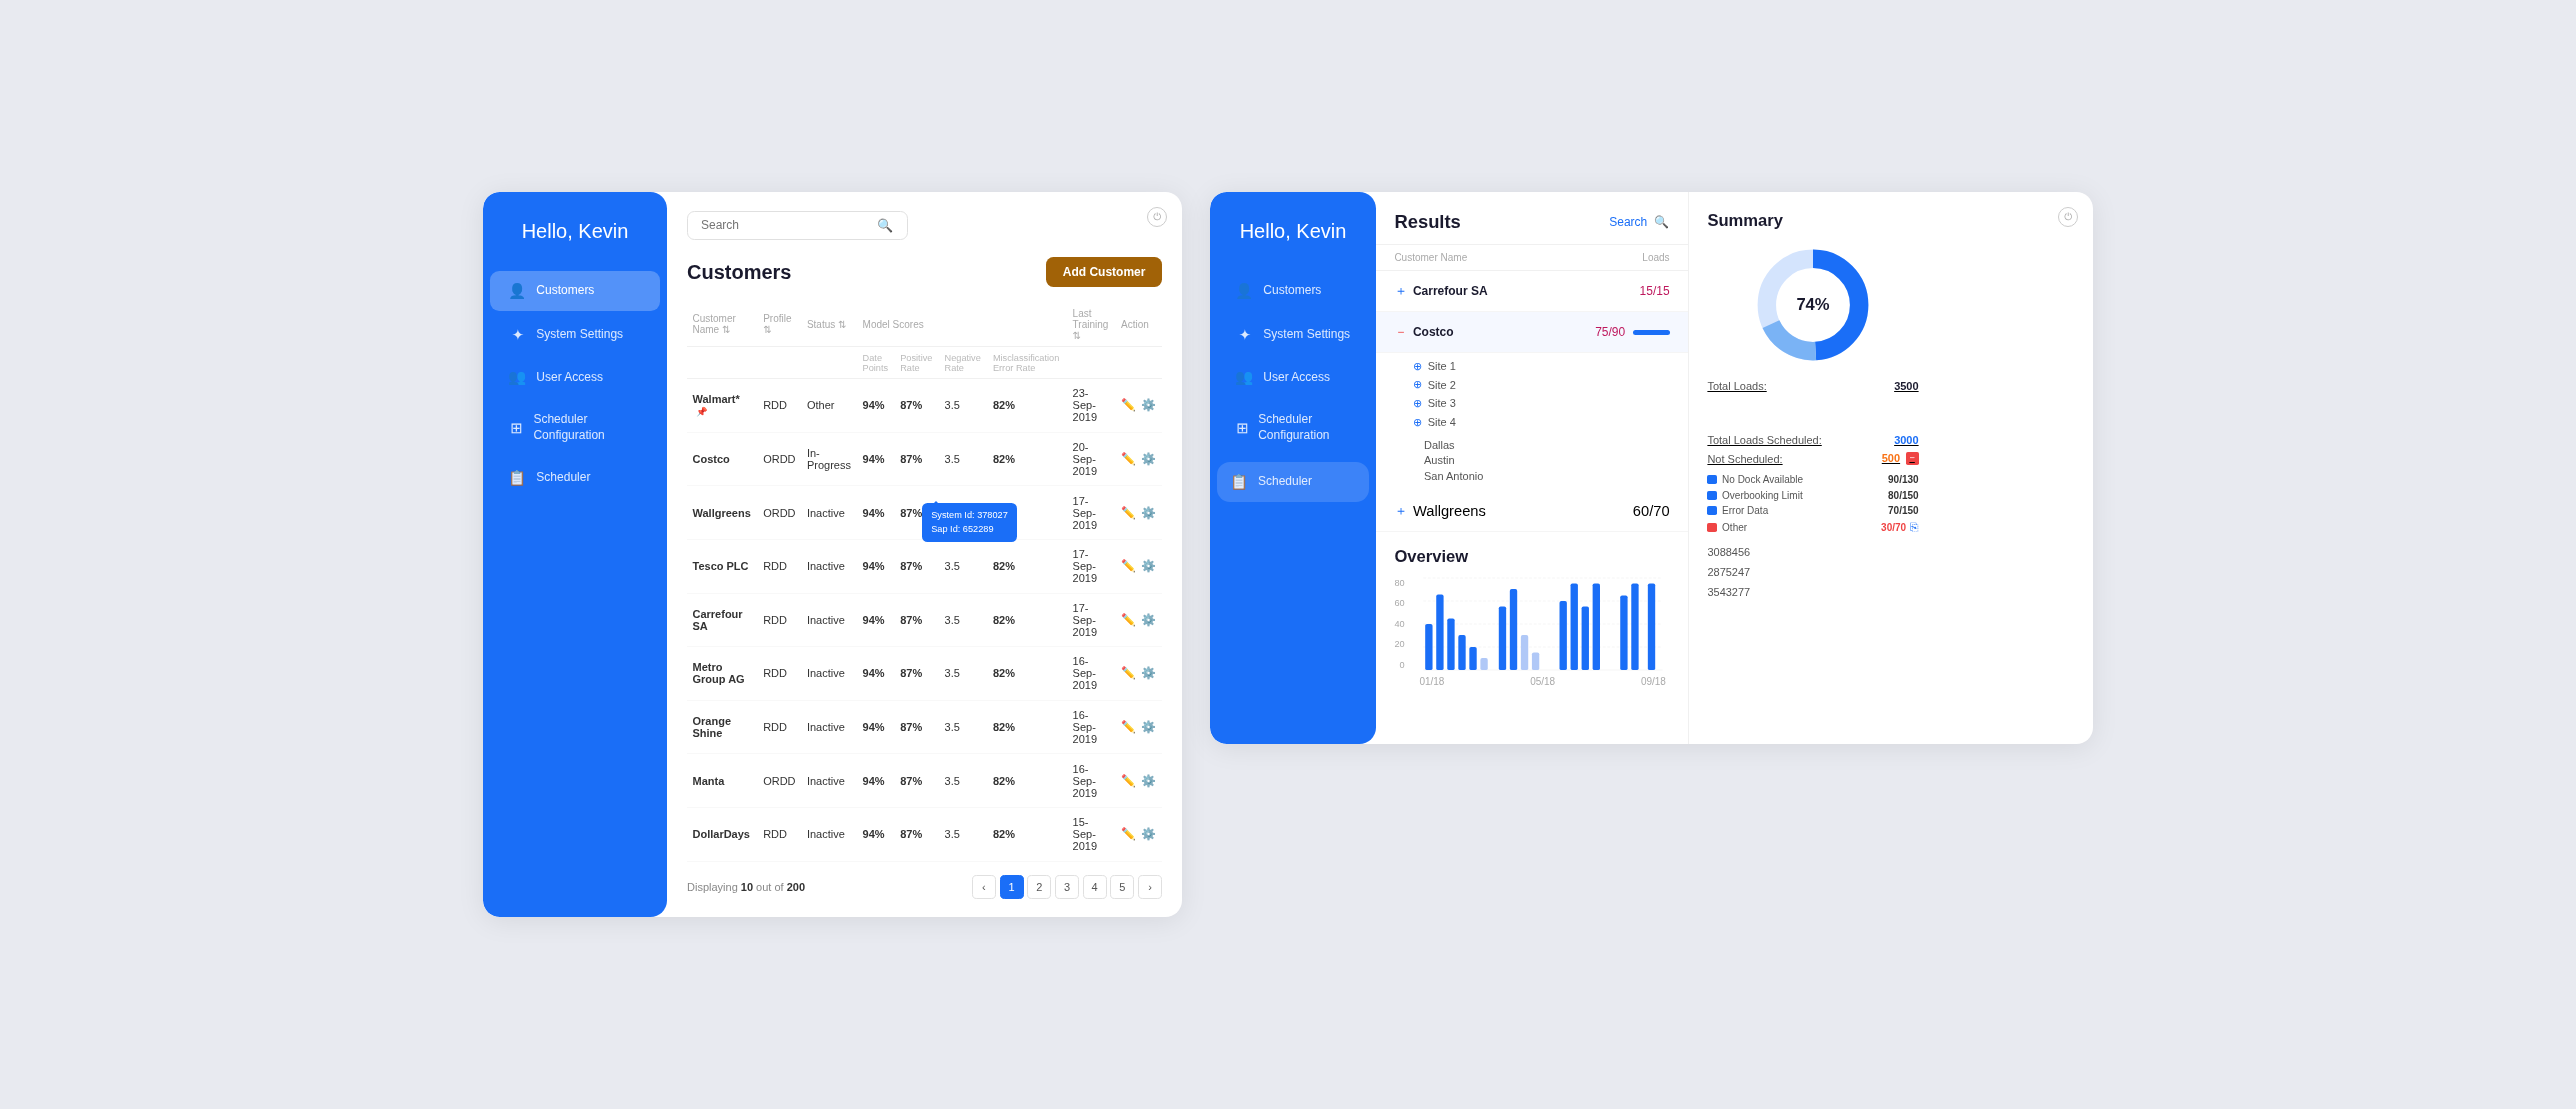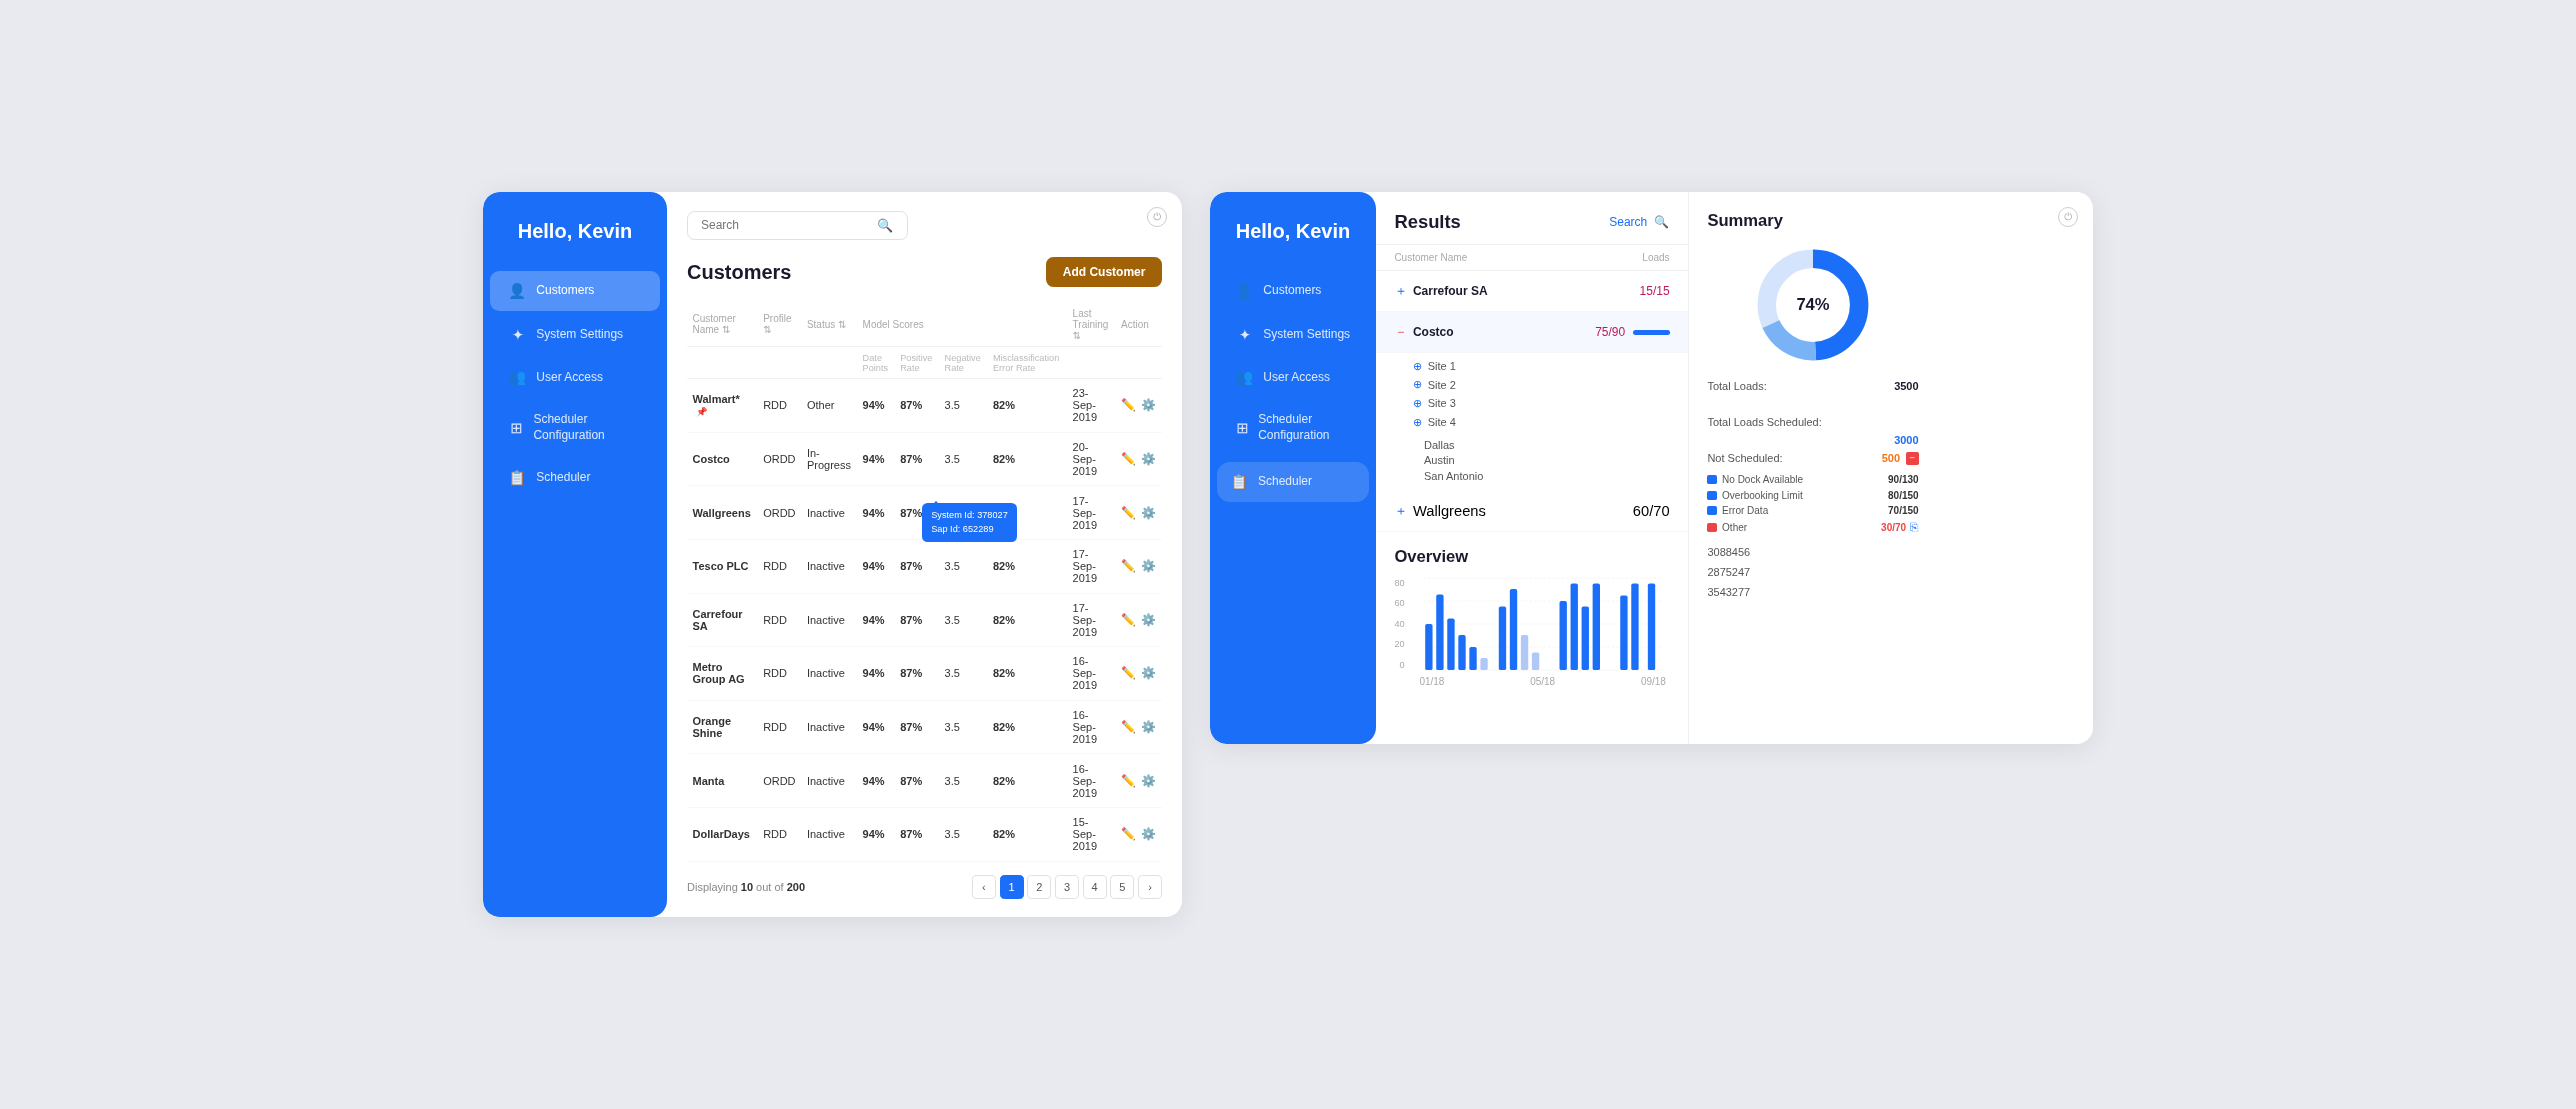--- a/index.html
+++ b/index.html
@@ -48,21 +48,21 @@
       padding: 28px 0 18.4px 0;
       display: flex;
       flex-direction: column;
       align-items: center;
       flex-shrink: 0;
     }
 
     .sidebar-greeting {
       color: #fff;
       font-size: 20px;
-      font-weight: 700;
+      font-weight: 400;
       text-align: center;
       margin-bottom: 28px;
       padding: 0 14.7px;
     }
 
     .sidebar-nav {
       width: 100%;
       display: flex;
       flex-direction: column;
       gap: 3.7px;
@@ -448,21 +448,22 @@
     .summary-stats {
       display: flex;
       flex-direction: column;
       gap: 5.5px;
       font-size: 11px;
     }
 
     .stat-row {
       display: flex;
       justify-content: space-between;
-      align-items: center;
+      align-items: flex-end;
+      text-decoration: underline;
     }
 
     .stat-label { color: #555; }
     .stat-value { color: #1a1a2e; font-weight: 600; }
     .stat-value.blue { color: #1a6ef7; margin-top: 37px; }
     .stat-value.orange { color: #f97316; }
 
     .legend-items {
       margin-top: 9.2px;
       display: flex;

